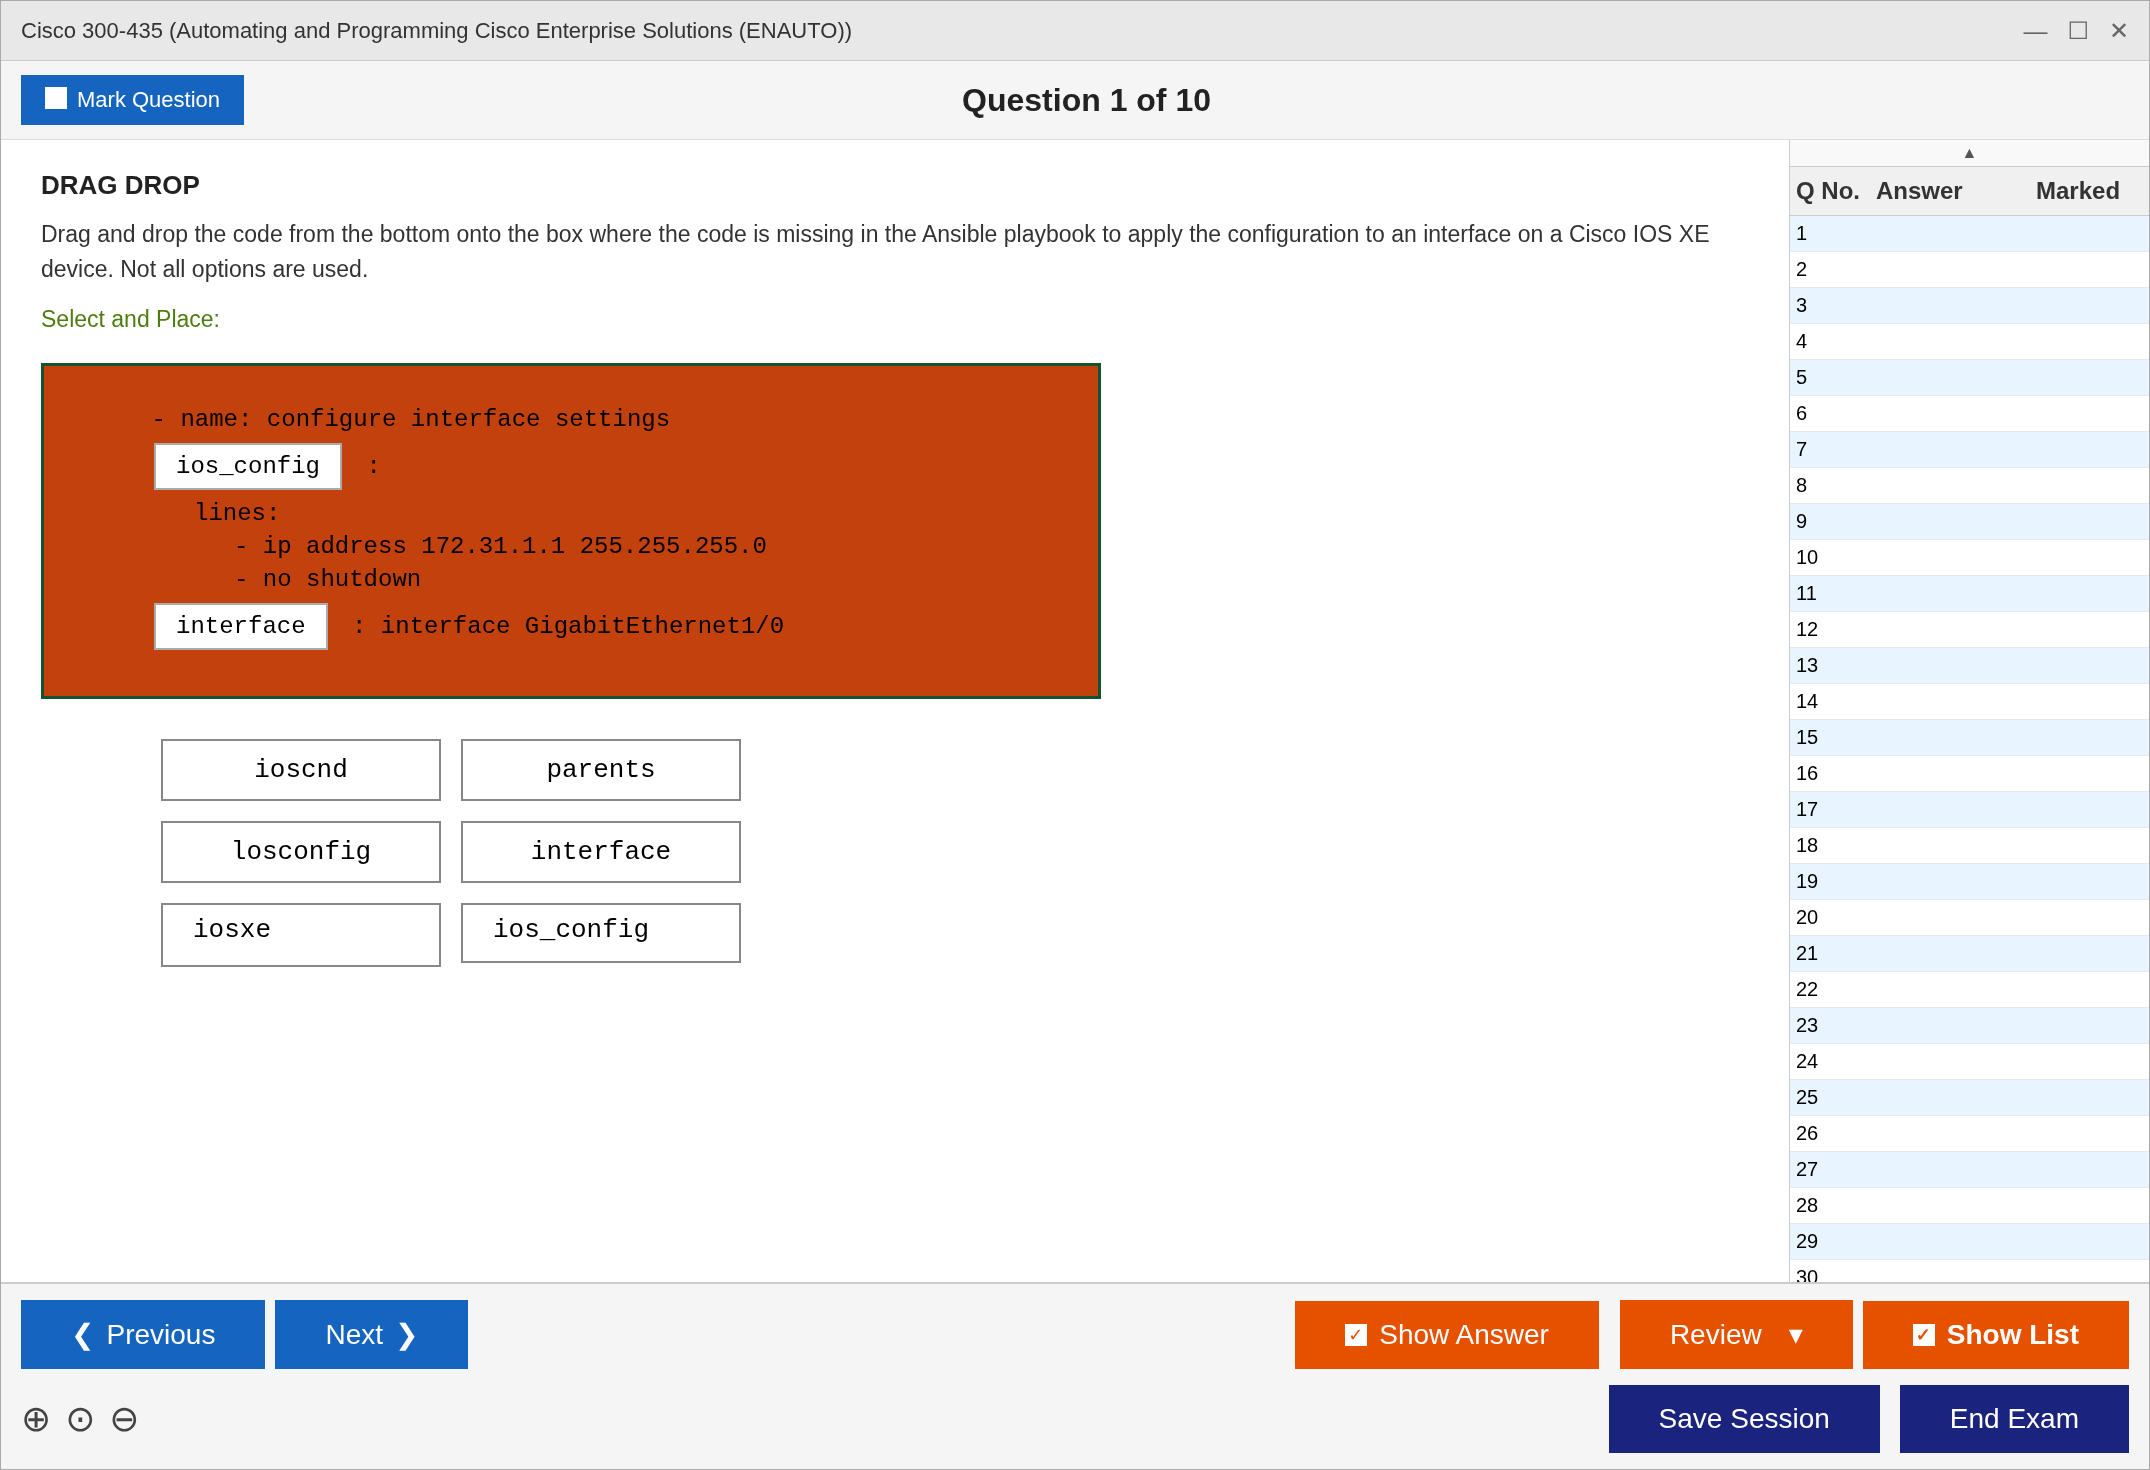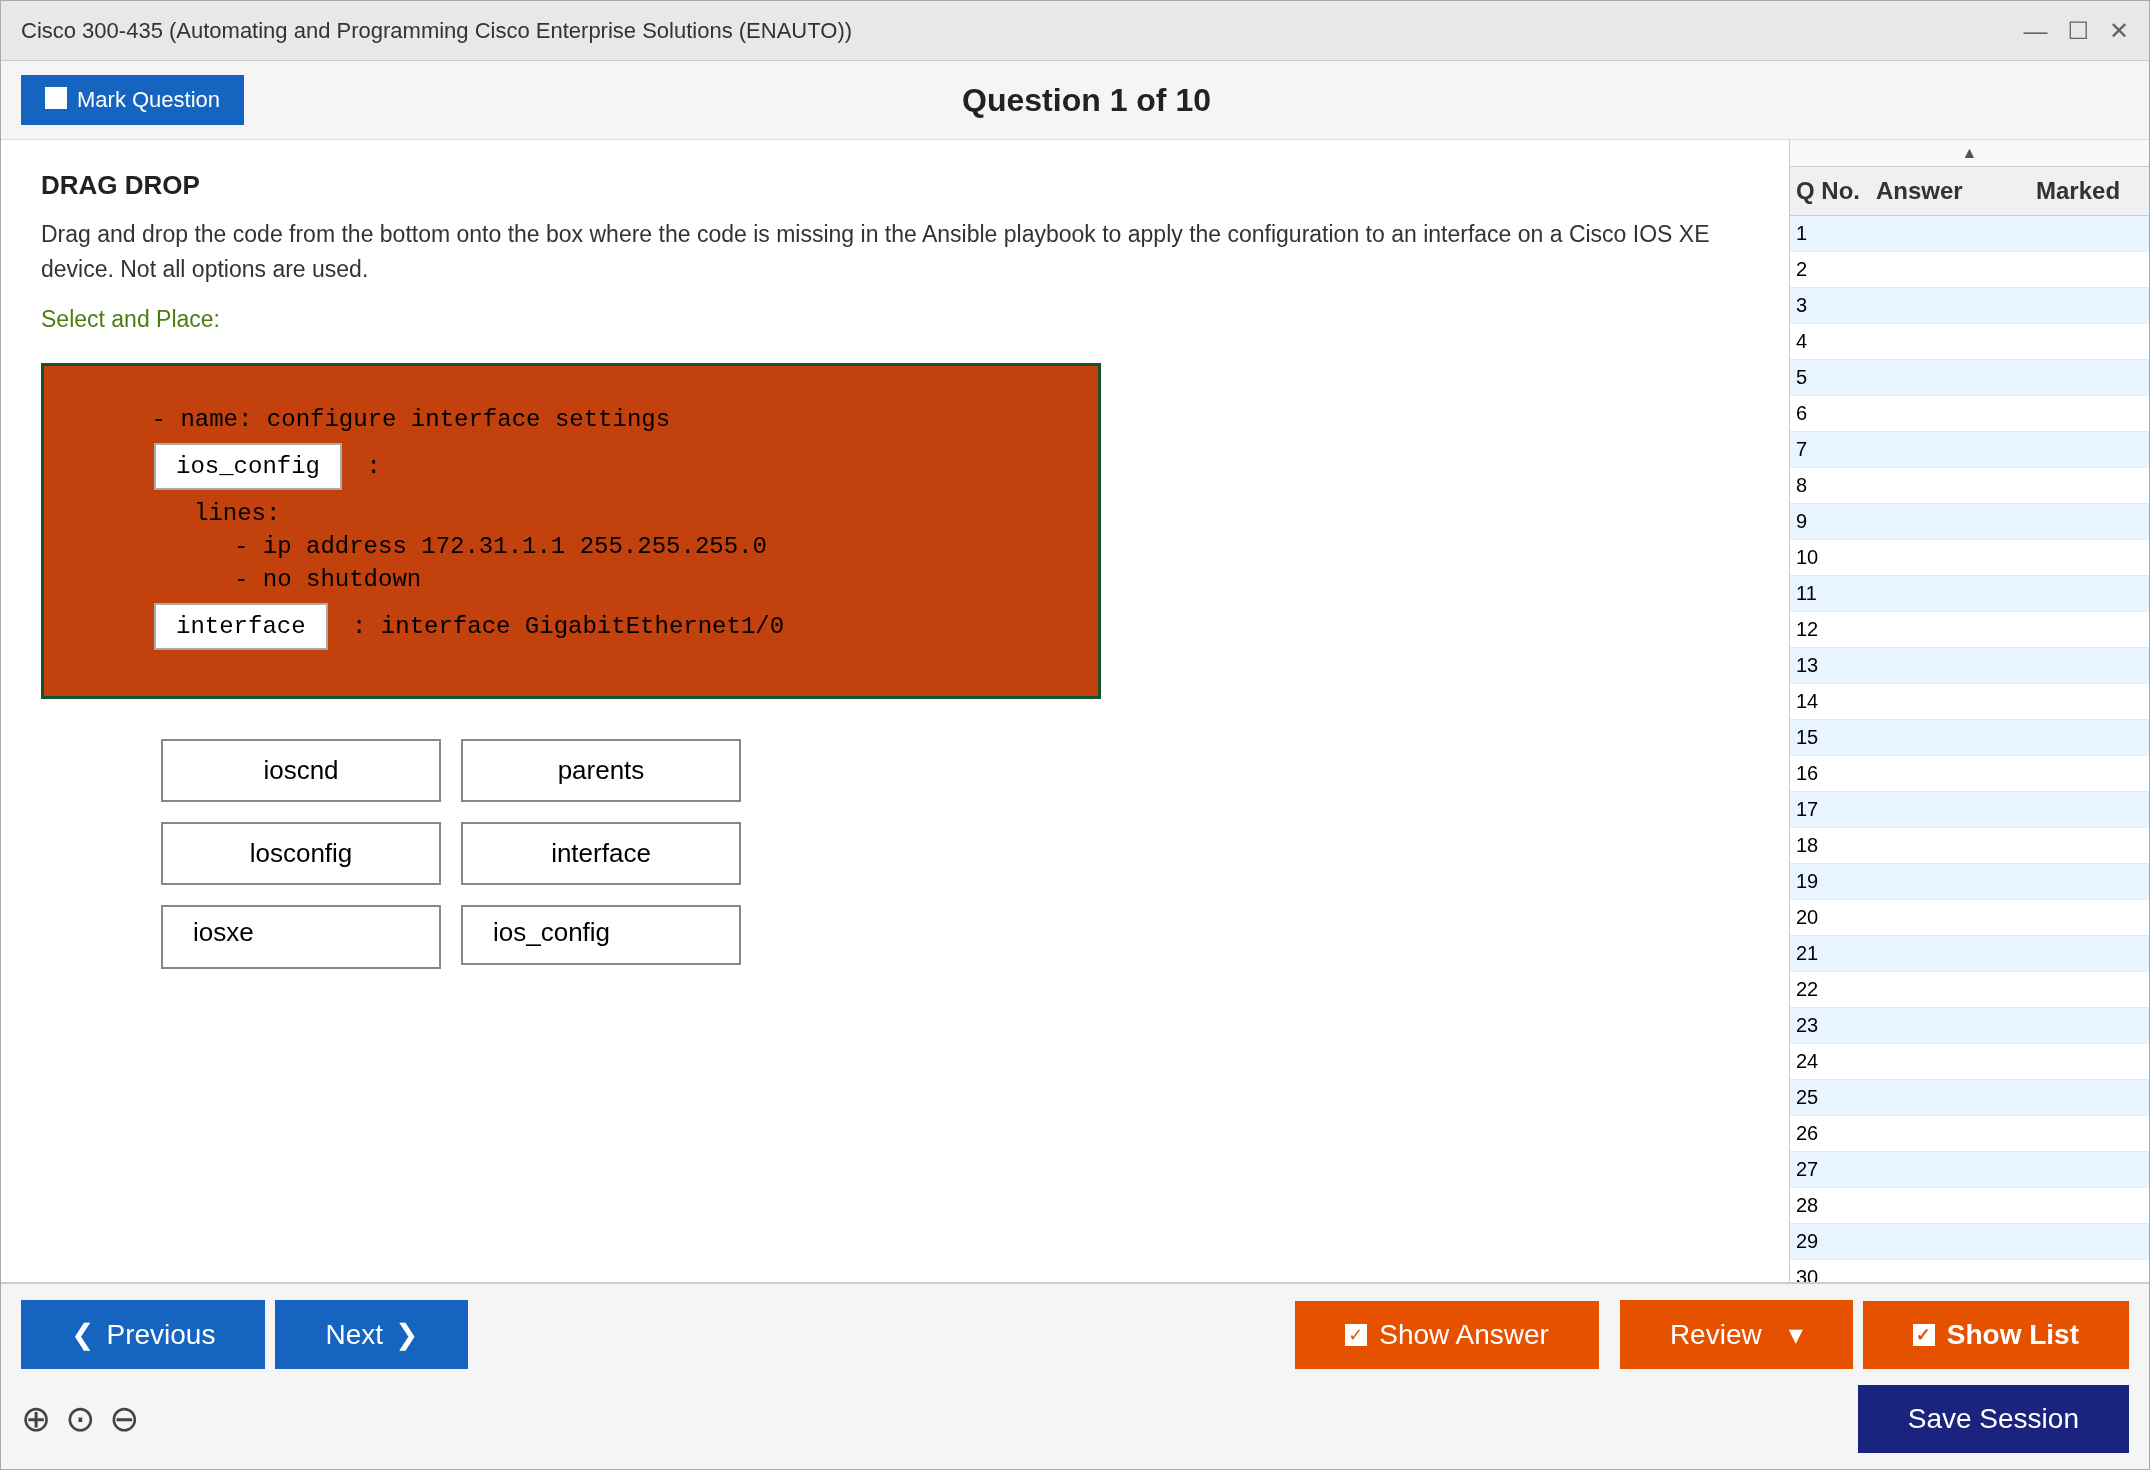--- a/index.html
+++ b/index.html
@@ -23,21 +23,21 @@
 
     .question-type { font-size: 26px; font-weight: bold; color: #222; margin-bottom: 16px; }
     .question-text { font-size: 23px; color: #333; line-height: 1.5; margin-bottom: 20px; }
     .select-place { font-size: 23px; color: #4d7c0f; margin-bottom: 30px; }
 
     .code-box { border: 3px solid #14532d; padding: 40px 50px; font-family: 'Courier New', monospace; font-size: 24px; margin-bottom: 40px; max-width: 1060px; background: #c2410c; }
     .code-line { margin-bottom: 6px; }
     .drop-target { display: inline-block; border: 2px solid #aaa; padding: 8px 20px; background: #fff; min-width: 160px; font-family: 'Courier New', monospace; font-size: 24px; }
 
     .drag-items { display: grid; grid-template-columns: repeat(2, 280px); gap: 20px; margin-left: 120px; }
-    .drag-item { border: 2px solid #888; padding: 14px 30px; font-family: Liberation Sans, sans-serif; font-size: 26px; text-align: center; background: #fff; cursor: grab; min-width: 260px; }
+    .drag-item { border: 2px solid #888; padding: 14px 30px; font-family: Liberation Mono, monospace; font-size: 26px; text-align: center; background: #fff; cursor: grab; min-width: 260px; }
 
     .sidebar { width: 360px; border-left: 1px solid #ccc; background: #f9f9f9; overflow-y: auto; }
     .sidebar-header { display: grid; grid-template-columns: 80px 160px 120px; padding: 10px 6px; font-size: 24px; font-weight: bold; color: #333; border-bottom: 1px solid #ccc; background: #f0f0f0; }
     .sidebar-row { display: grid; grid-template-columns: 80px 160px 120px; padding: 6px 6px; font-size: 20px; border-bottom: 1px solid #e8e8e8; }
     .sidebar-row:nth-child(odd) { background: #e8f4ff; }
     .sidebar-row:nth-child(even) { background: #fff; }
     .sidebar-scroll-arrow { text-align: center; padding: 4px; color: #555; font-size: 16px; }
     .sidebar-scroll-up { border-bottom: 1px solid #ccc; }
 
     .bottom-bar { background: #f5f5f5; border-top: 2px solid #ccc; padding: 0; }
@@ -307,15 +307,18 @@
     </div>
     <div class="bottom-actions">
       <div class="zoom-icons">
         <span class="zoom-icon">⊕</span>
         <span class="zoom-icon">⊙</span>
         <span class="zoom-icon">⊖</span>
       </div>
       <button class="btn-save-session">
         <span>Save Session</span>
       </button>
+      <button class="btn-end-exam">
+        <span>End Exam</span>
+      </button>
     </div>
   </div>
 </div>
 
 </body></html>

